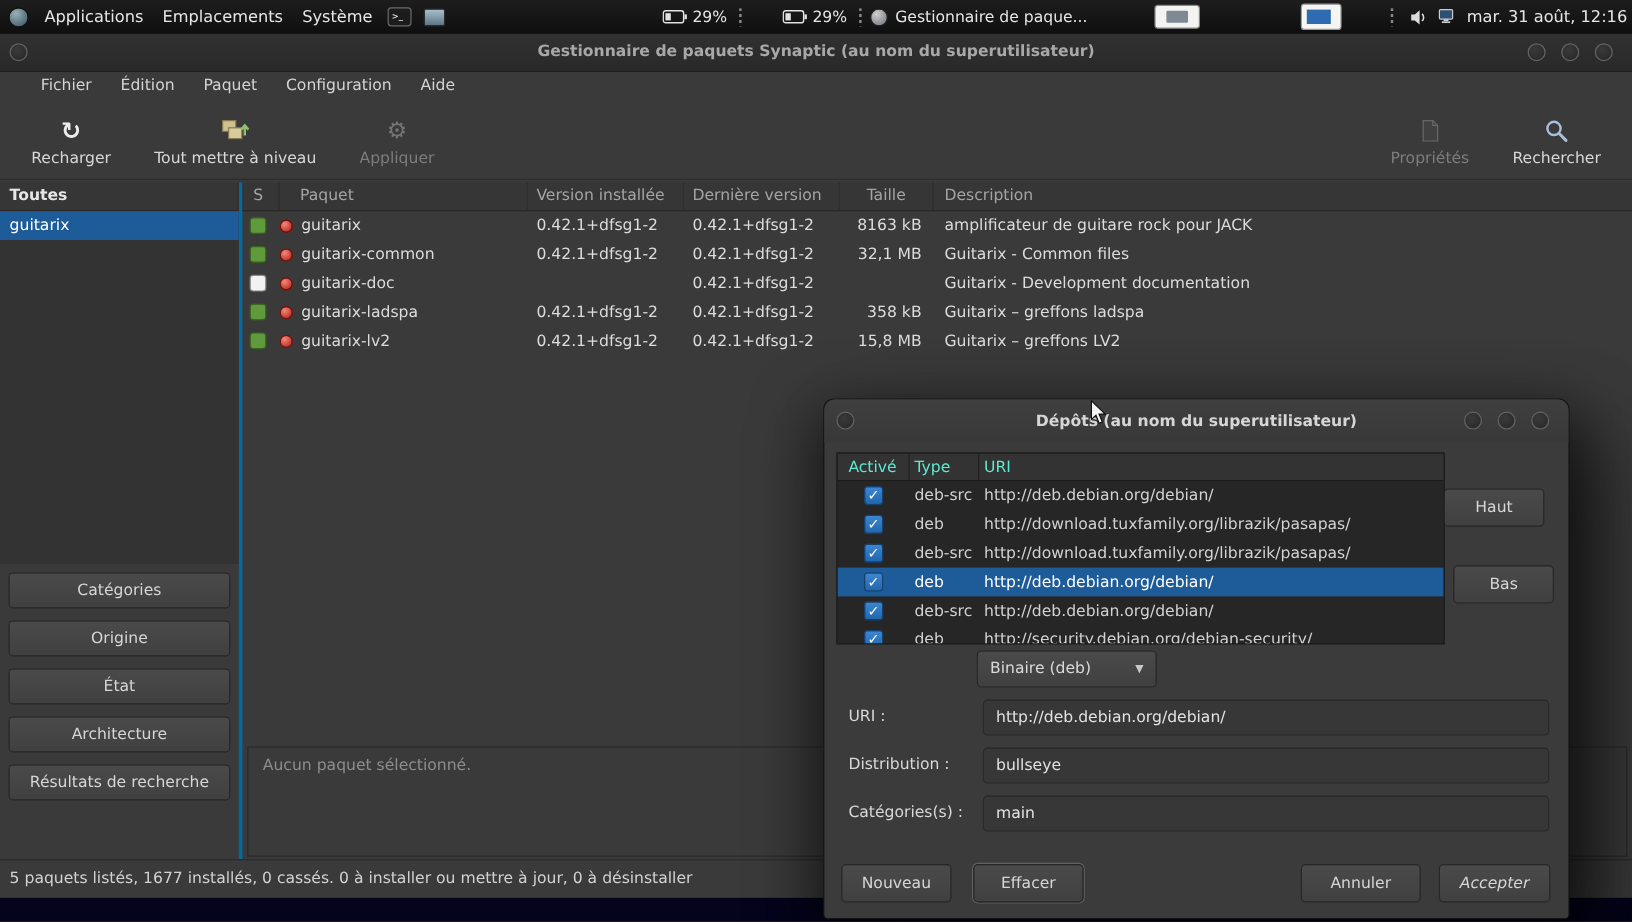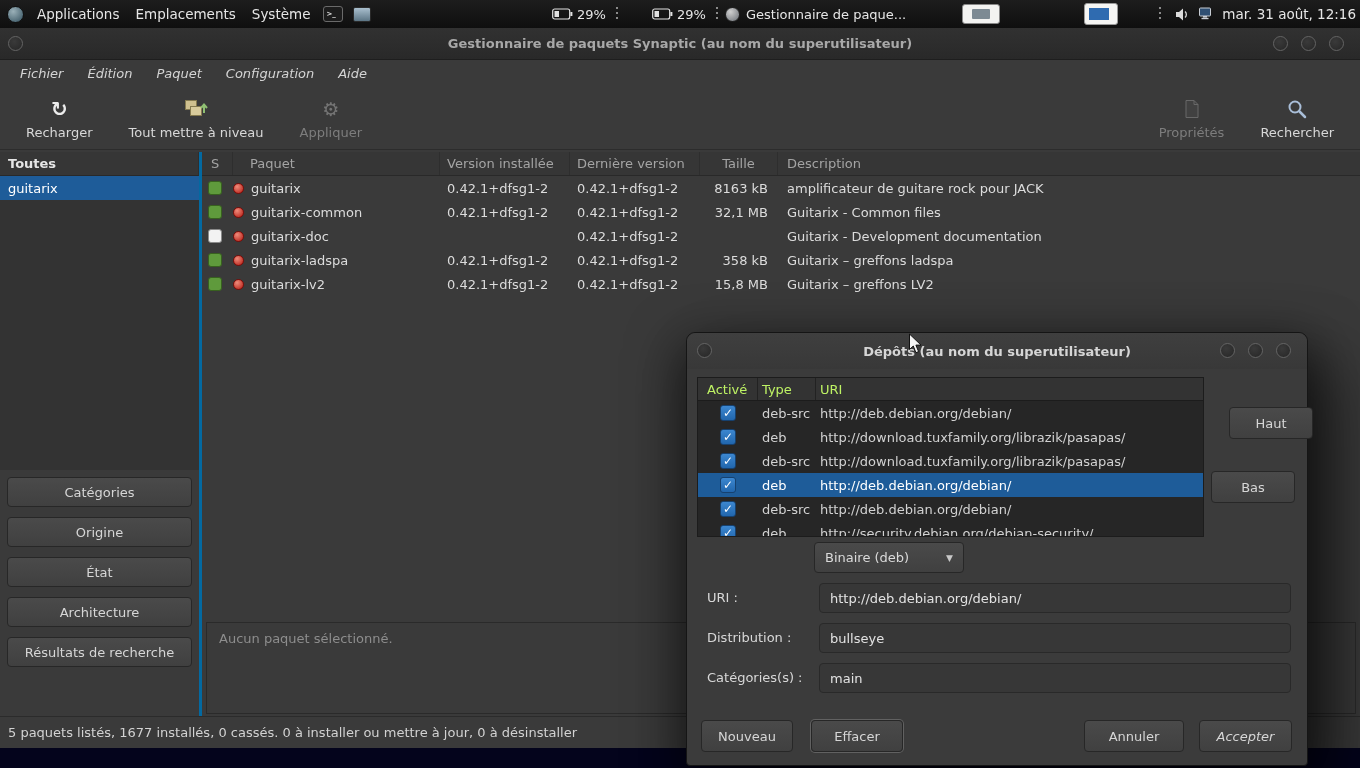--- a/index.html
+++ b/index.html
@@ -28,21 +28,21 @@
   .ws-thumb .scr{position:absolute;left:4px;top:4px;width:20px;height:12px;background:#2f6bb0;}
   .panel-right{right:4px;gap:8px;}
   .clock{font-size:13.5px;white-space:nowrap;}
 
   
   .app-window{position:absolute;top:28px;left:0;width:1360px;height:720px;background:#3a3a3a;z-index:10;}
   .titlebar{position:relative;height:32px;background:linear-gradient(#313131,#292929);border-bottom:1px solid #1e1e1e;display:flex;align-items:center;justify-content:center;}
   .titlebar .title{font-weight:bold;color:#a8a8a8;}
   .wcircle{width:15px;height:15px;border-radius:50%;border:1px solid #646464;background:radial-gradient(circle at 40% 35%,#3a3a3a,#262626);}
   .tb-right{position:absolute;right:16px;top:8px;display:flex;gap:13px;}
-  .menubar{height:27px;display:flex;align-items:center;padding-left:10px;gap:4px;font-style:italic;}
+  .menubar{height:27px;display:flex;padding-left:24px;gap:4px;}
   .mitem{padding:4px 10px;color:#d4d4d4;}
   .toolbar{height:63px;display:flex;align-items:center;padding:0 12px;border-bottom:1px solid #2c2c2c;}
   .tbtn{display:flex;flex-direction:column;align-items:center;justify-content:center;gap:3px;padding:4px 14px;color:#d8d8d8;margin-right:8px;}
   .tbtn .ticon{height:26px;display:flex;align-items:center;justify-content:center;}
   .tbtn.disabled{color:#7d7d7d;}
   .tbtn.disabled .ticon{opacity:.55;}
   .glyph-refresh{font-size:20px;font-weight:bold;color:#ececec;}
   .glyph-gear{font-size:19px;color:#a5a5a5;}
   .tspacer{flex:1;}
 
@@ -73,33 +73,33 @@
   .c-size{width:78px;text-align:right;padding-right:10px;}
   .c-desc{flex:1;padding-left:9px;overflow:hidden;}
   .detail-panel{position:absolute;left:4px;right:4px;top:470px;height:92px;border:1px solid #2a2a2a;background:#3a3a3a;padding:8px 12px;color:#8d8d8d;}
   .statusbar{position:absolute;left:0;right:0;bottom:0;height:32px;background:#3a3a3a;border-top:1px solid #2b2b2b;display:flex;align-items:center;padding-left:8px;color:#d2d2d2;}
 
   
   .dialog{position:absolute;left:686px;top:332px;width:622px;height:434px;background:#3b3b3b;border:1px solid #151515;border-radius:9px 9px 4px 4px;z-index:60;box-shadow:0 18px 50px 8px rgba(0,0,0,.55),30px 35px 70px rgba(0,0,0,.45);}
   .dlg-titlebar{position:relative;height:36px;display:flex;align-items:center;justify-content:center;font-weight:bold;color:#d6d6d6;border-radius:9px 9px 0 0;background:linear-gradient(#3f3f3f,#383838);}
   .dtb-right{position:absolute;right:16px;top:10px;display:flex;gap:13px;}
   .repo-table{position:absolute;left:10px;top:44px;width:507px;height:160px;background:#262626;border:1px solid #1c1c1c;overflow:hidden;}
-  .repo-header{height:23px;display:flex;background:#333333;border-bottom:1px solid #1c1c1c;color:#bef264;}
+  .repo-header{height:23px;display:flex;background:#333333;border-bottom:1px solid #1c1c1c;color:#5eead4;}
   .rh{display:flex;align-items:center;border-right:1px solid #222;padding-left:4px;white-space:nowrap;}
   .rh-act{width:60px;padding-left:9px;}
   .rh-type{width:58px;}
   .rh-uri{flex:1;border-right:none;}
   .rrow{height:24px;display:flex;align-items:center;color:#d2d2d2;white-space:nowrap;}
   .rrow.sel{background:#1e5c99;color:#ffffff;}
   .r-act{width:60px;display:flex;justify-content:center;}
   .bluecb{width:16px;height:16px;border-radius:3px;background:linear-gradient(#3c87d0,#2166ad);border:1px solid #16416f;color:#fff;font-size:12px;line-height:14px;text-align:center;font-weight:bold;}
   .r-type{width:58px;padding-left:4px;}
   .r-uri{flex:1;padding-left:4px;overflow:hidden;}
   .dlg-btn{position:absolute;height:32px;}
-  #btn-haut{left:542px;top:74px;width:84px;}
+  #btn-haut{left:516px;top:74px;width:84px;}
   #btn-bas{left:524px;top:138px;width:84px;}
   .combo{position:absolute;left:127px;top:209px;width:150px;height:31px;border:1px solid #272727;border-radius:4px;background:linear-gradient(#4a4a4a,#404040);color:#dadada;display:flex;align-items:center;justify-content:space-between;padding:0 10px;}
   .caret{font-size:9px;color:#c8c8c8;}
   .flabel{position:absolute;left:20px;color:#d8d8d8;white-space:nowrap;}
   .fentry{position:absolute;left:132px;width:472px;height:30px;background:#373737;border:1px solid #292929;border-radius:4px;display:flex;align-items:center;padding-left:10px;color:#e2e2e2;white-space:nowrap;overflow:hidden;}
   #lbl-uri{top:257px;} #ent-uri{top:250px;}
   #lbl-dist{top:297px;} #ent-dist{top:290px;}
   #lbl-cat{top:337px;} #ent-cat{top:330px;}
   #btn-nouveau{left:14px;top:387px;width:92px;}
   #btn-effacer{left:124px;top:387px;width:92px;box-shadow:0 0 0 1px #616161;}

